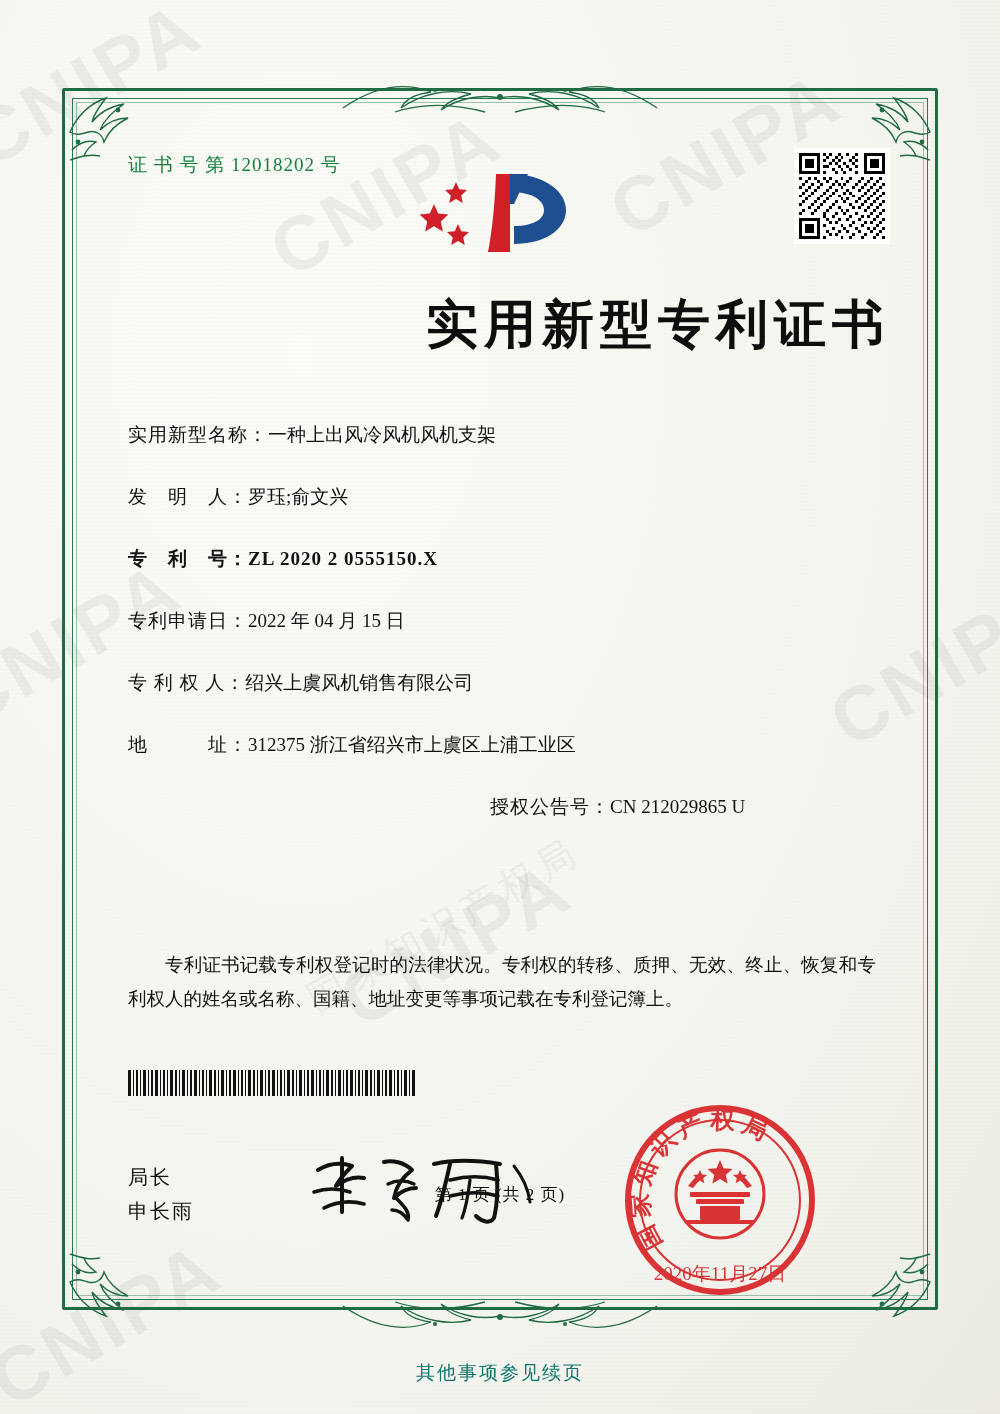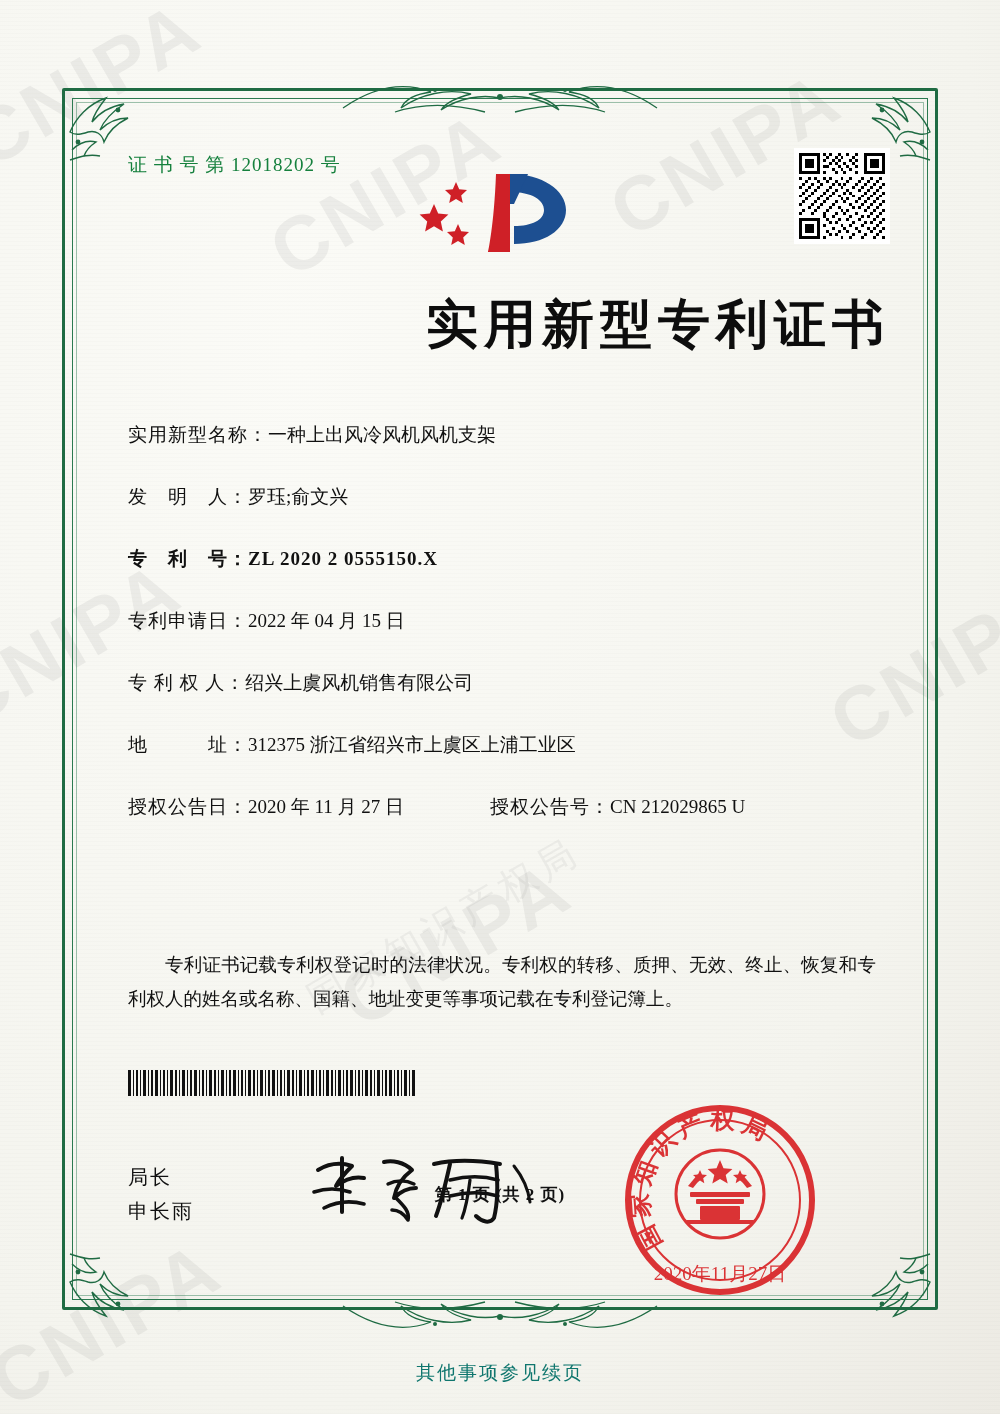--- a/index.html
+++ b/index.html
@@ -206,21 +206,20 @@
   #seal svg { width: 100%; height: 100%; display: block; }
 
   #page-number {
     position: absolute;
     left: 0; right: 0;
     top: 1183px;
     text-align: center;
     font-size: 17px;
     color: #111;
     letter-spacing: 1px;
-    font-weight: bold;
   }
 
   #footer-note {
     position: absolute;
     left: 0; right: 0;
     bottom: 28px;
     text-align: center;
     font-size: 19px;
     color: #0f766e;
     letter-spacing: 2px;
@@ -544,23 +543,20 @@
     </div>
     <div class="field-row" id="row-appdate">
       <span class="field-label">专利申请日：</span><span class="field-value">2022 年 04 月 15 日</span>
     </div>
     <div class="field-row" id="row-holder">
       <span class="field-label">专 利 权 人：</span><span class="field-value">绍兴上虞风机销售有限公司</span>
     </div>
     <div class="field-row" id="row-addr">
       <span class="field-label">地　　　址：</span><span class="field-value">312375 浙江省绍兴市上虞区上浦工业区</span>
     </div>
-    <div class="field-row" id="row-pub">
-      <span class="field-label">授权公告日：</span><span class="field-value">2020 年 11 月 27 日</span>
-    </div>
     <div id="pub-no">
       <span class="field-label">授权公告号：</span><span class="field-value">CN 212029865 U</span>
     </div>
 
     <div id="para2">专利证书记载专利权登记时的法律状况。专利权的转移、质押、无效、终止、恢复和专利权人的姓名或名称、国籍、地址变更等事项记载在专利登记簿上。</div>
 
     <div id="barcode">
       <svg viewBox="0 0 288 26" shape-rendering="crispEdges">
         <g fill="#111">
           <rect x="0" y="0" width="3" height="26"></rect>

